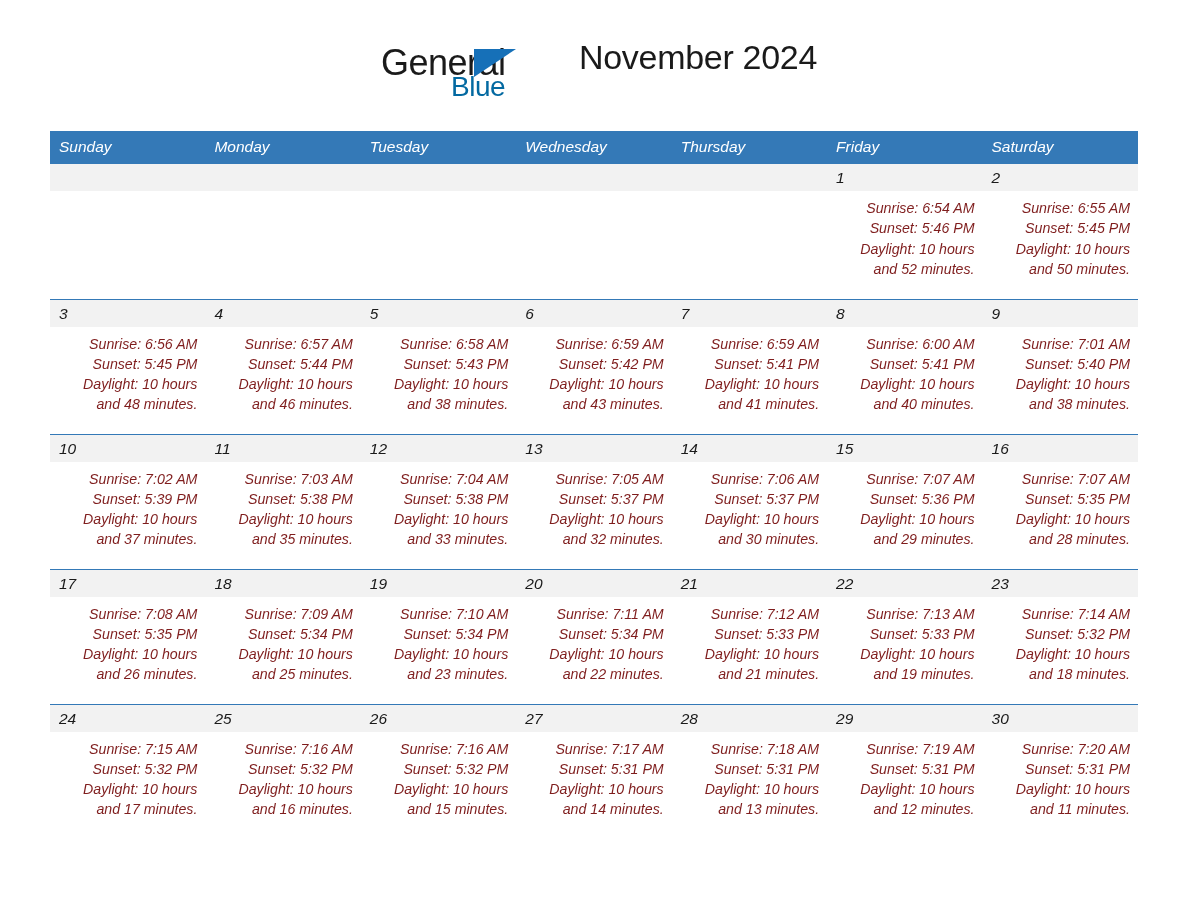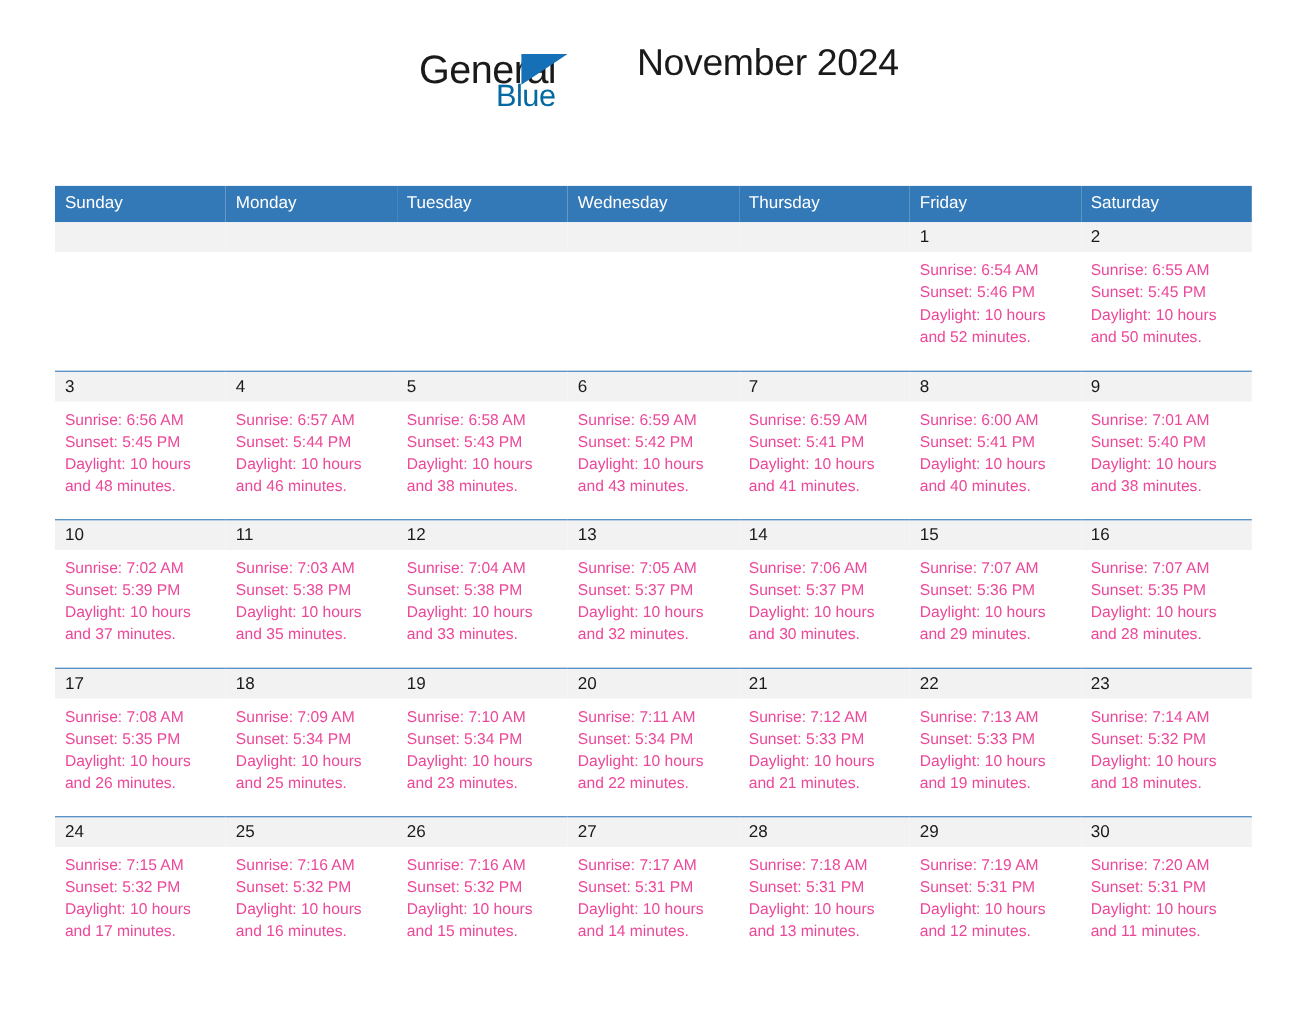--- a/index.html
+++ b/index.html
@@ -81,23 +81,24 @@
     font-size: 25px;
     font-weight: normal;
     color: #1a1a1a;
     margin-top: 10px;
     letter-spacing: -0.1px;
   }
 
   
   .calendar {
     width: 1088px;
-    margin-top: 59px;
+    margin-top: 21px;
     border-collapse: collapse;
     table-layout: fixed;
+    font-style: italic;
   }
   .calendar th {
     background: #3479b7;
     color: #ffffff;
     font-size: 15.5px;
     font-weight: normal;
     text-align: left;
     padding: 7px 0 8px 9px;
     height: 16px;
     border: none;
@@ -123,21 +124,22 @@
     color: #1a1a1a;
     line-height: 22px;
   }
   .daynum-band.empty {
     color: transparent;
   }
   .cell-body {
     padding: 7px 8px 0 9px;
     font-size: 14.2px;
     line-height: 20.3px;
-    color: #ec4899;
+    color: #7f1d1d;
+    text-align: right;
   }
   .cell-body div {
     white-space: nowrap;
   }
   .cell-empty .cell-body { visibility: hidden; }
 </style>
 </head>
 <body>
 
 <div class="page">

